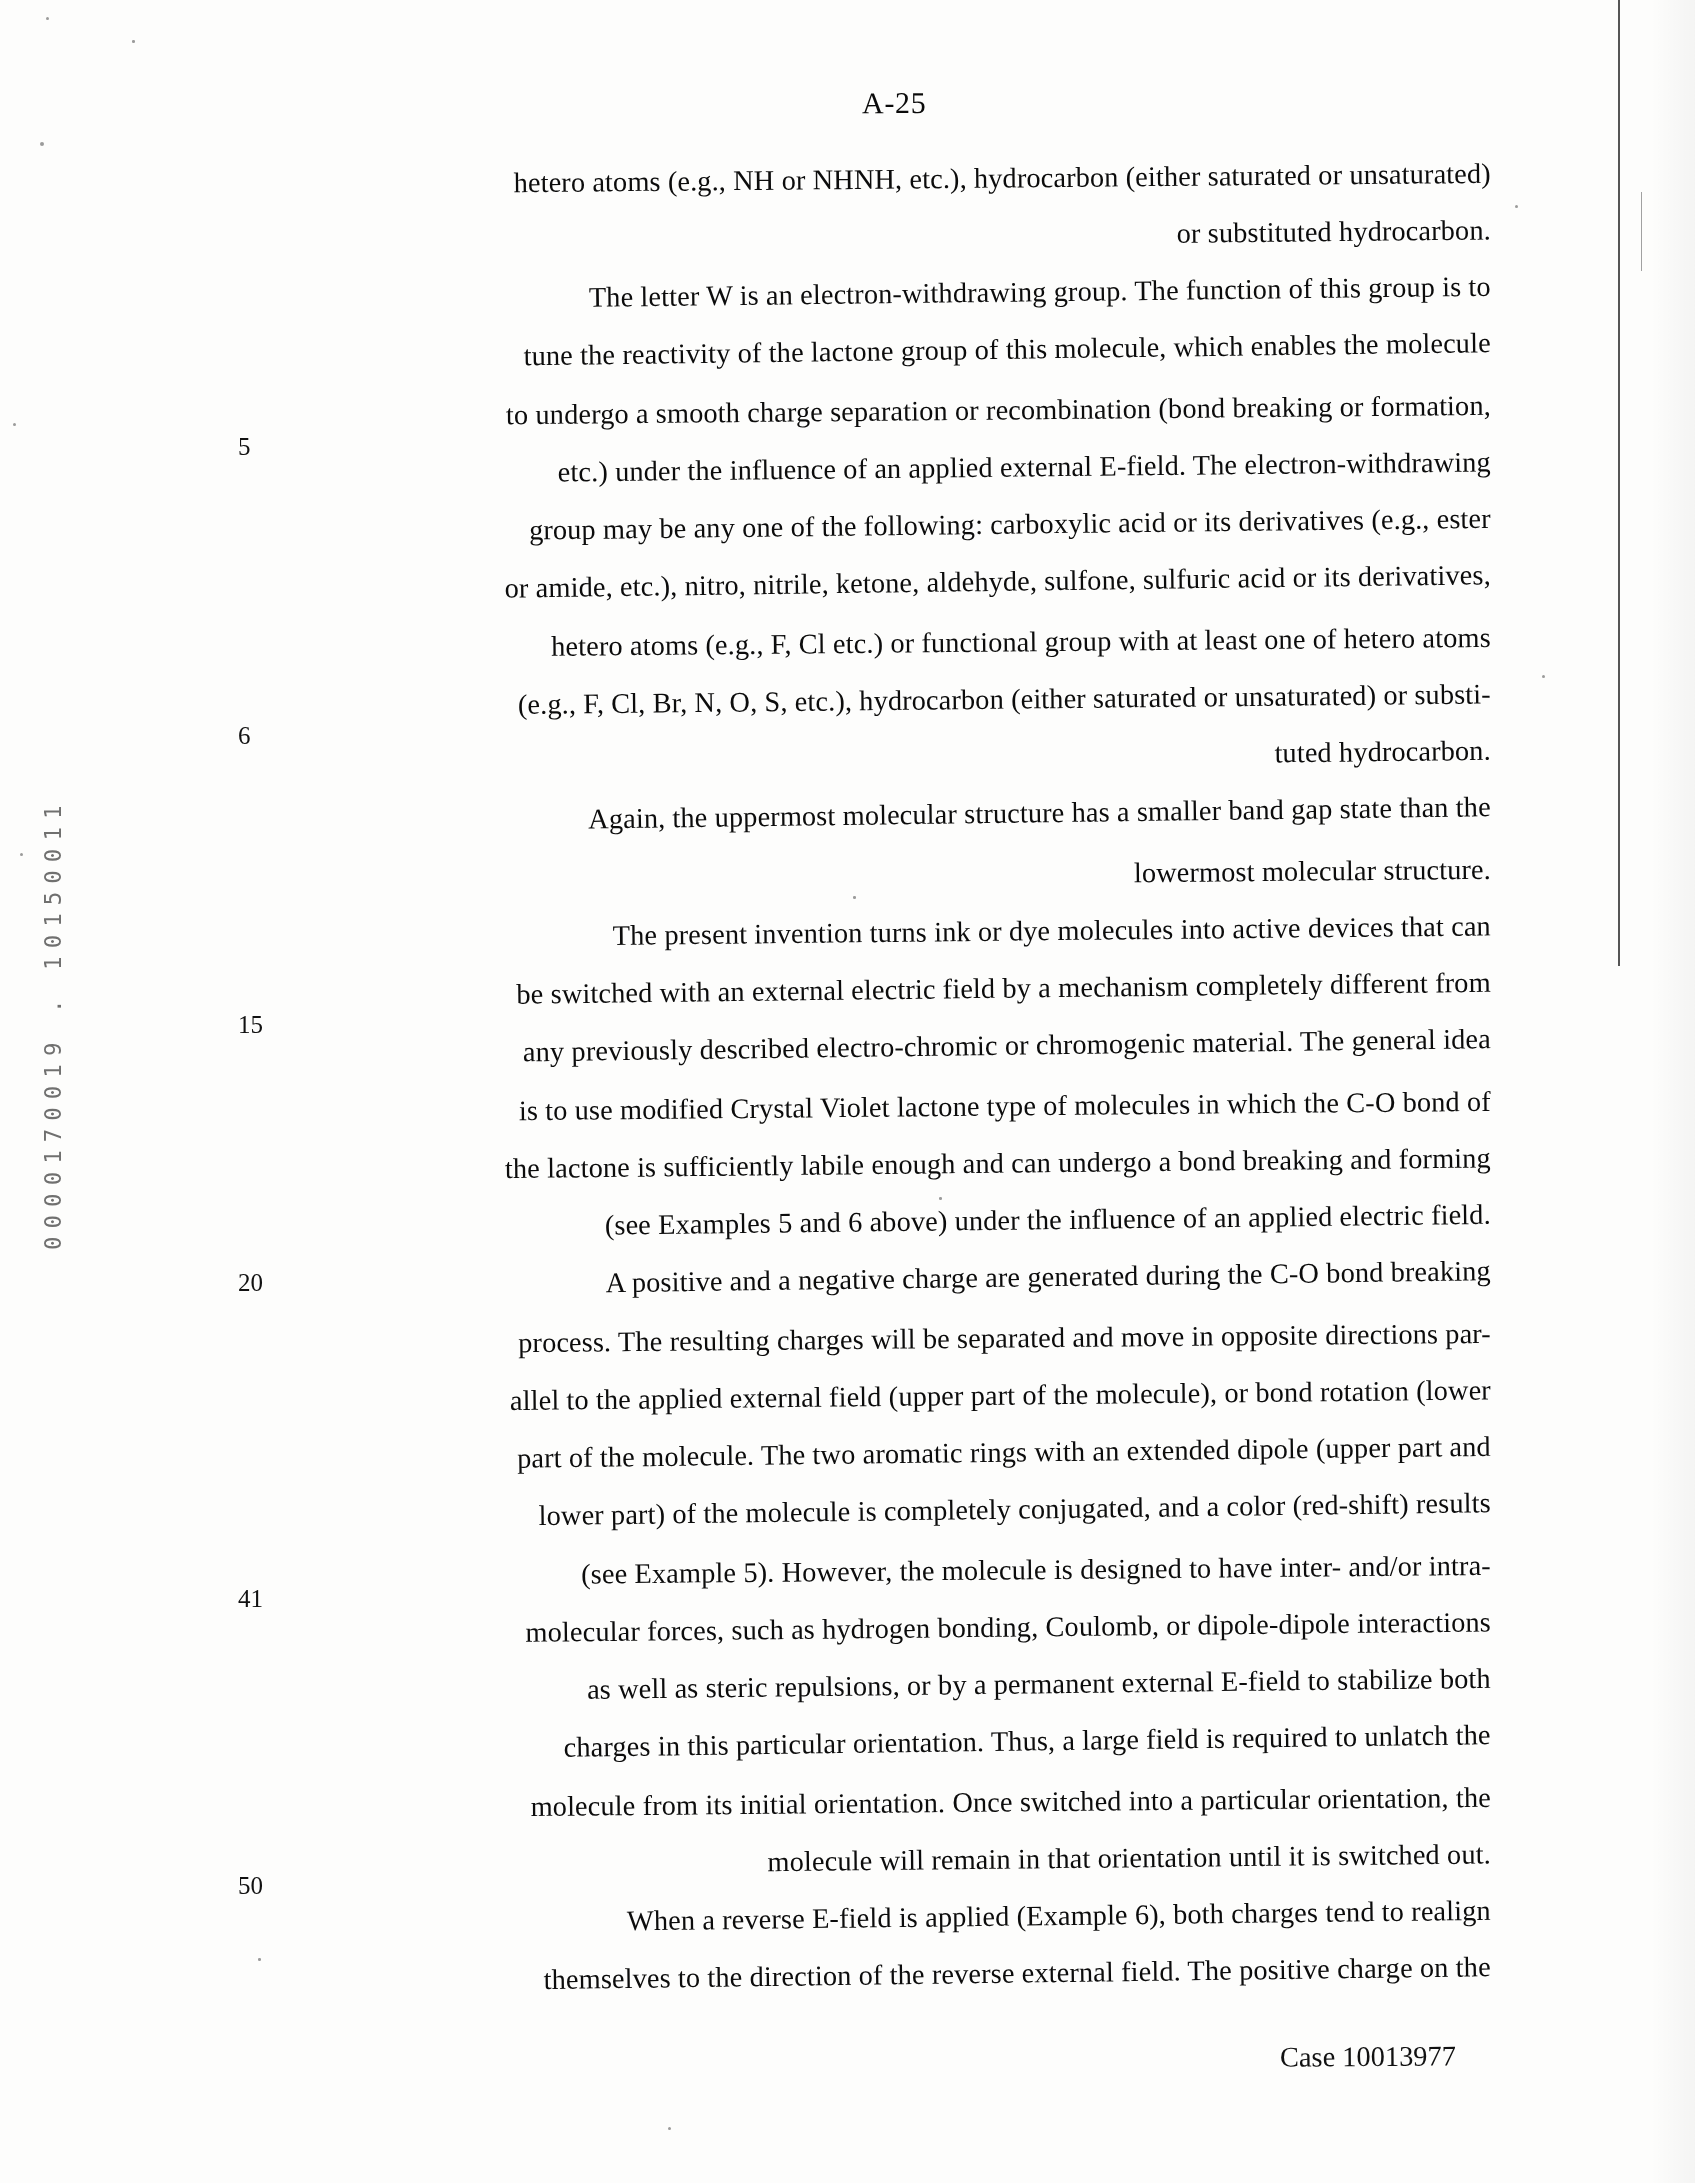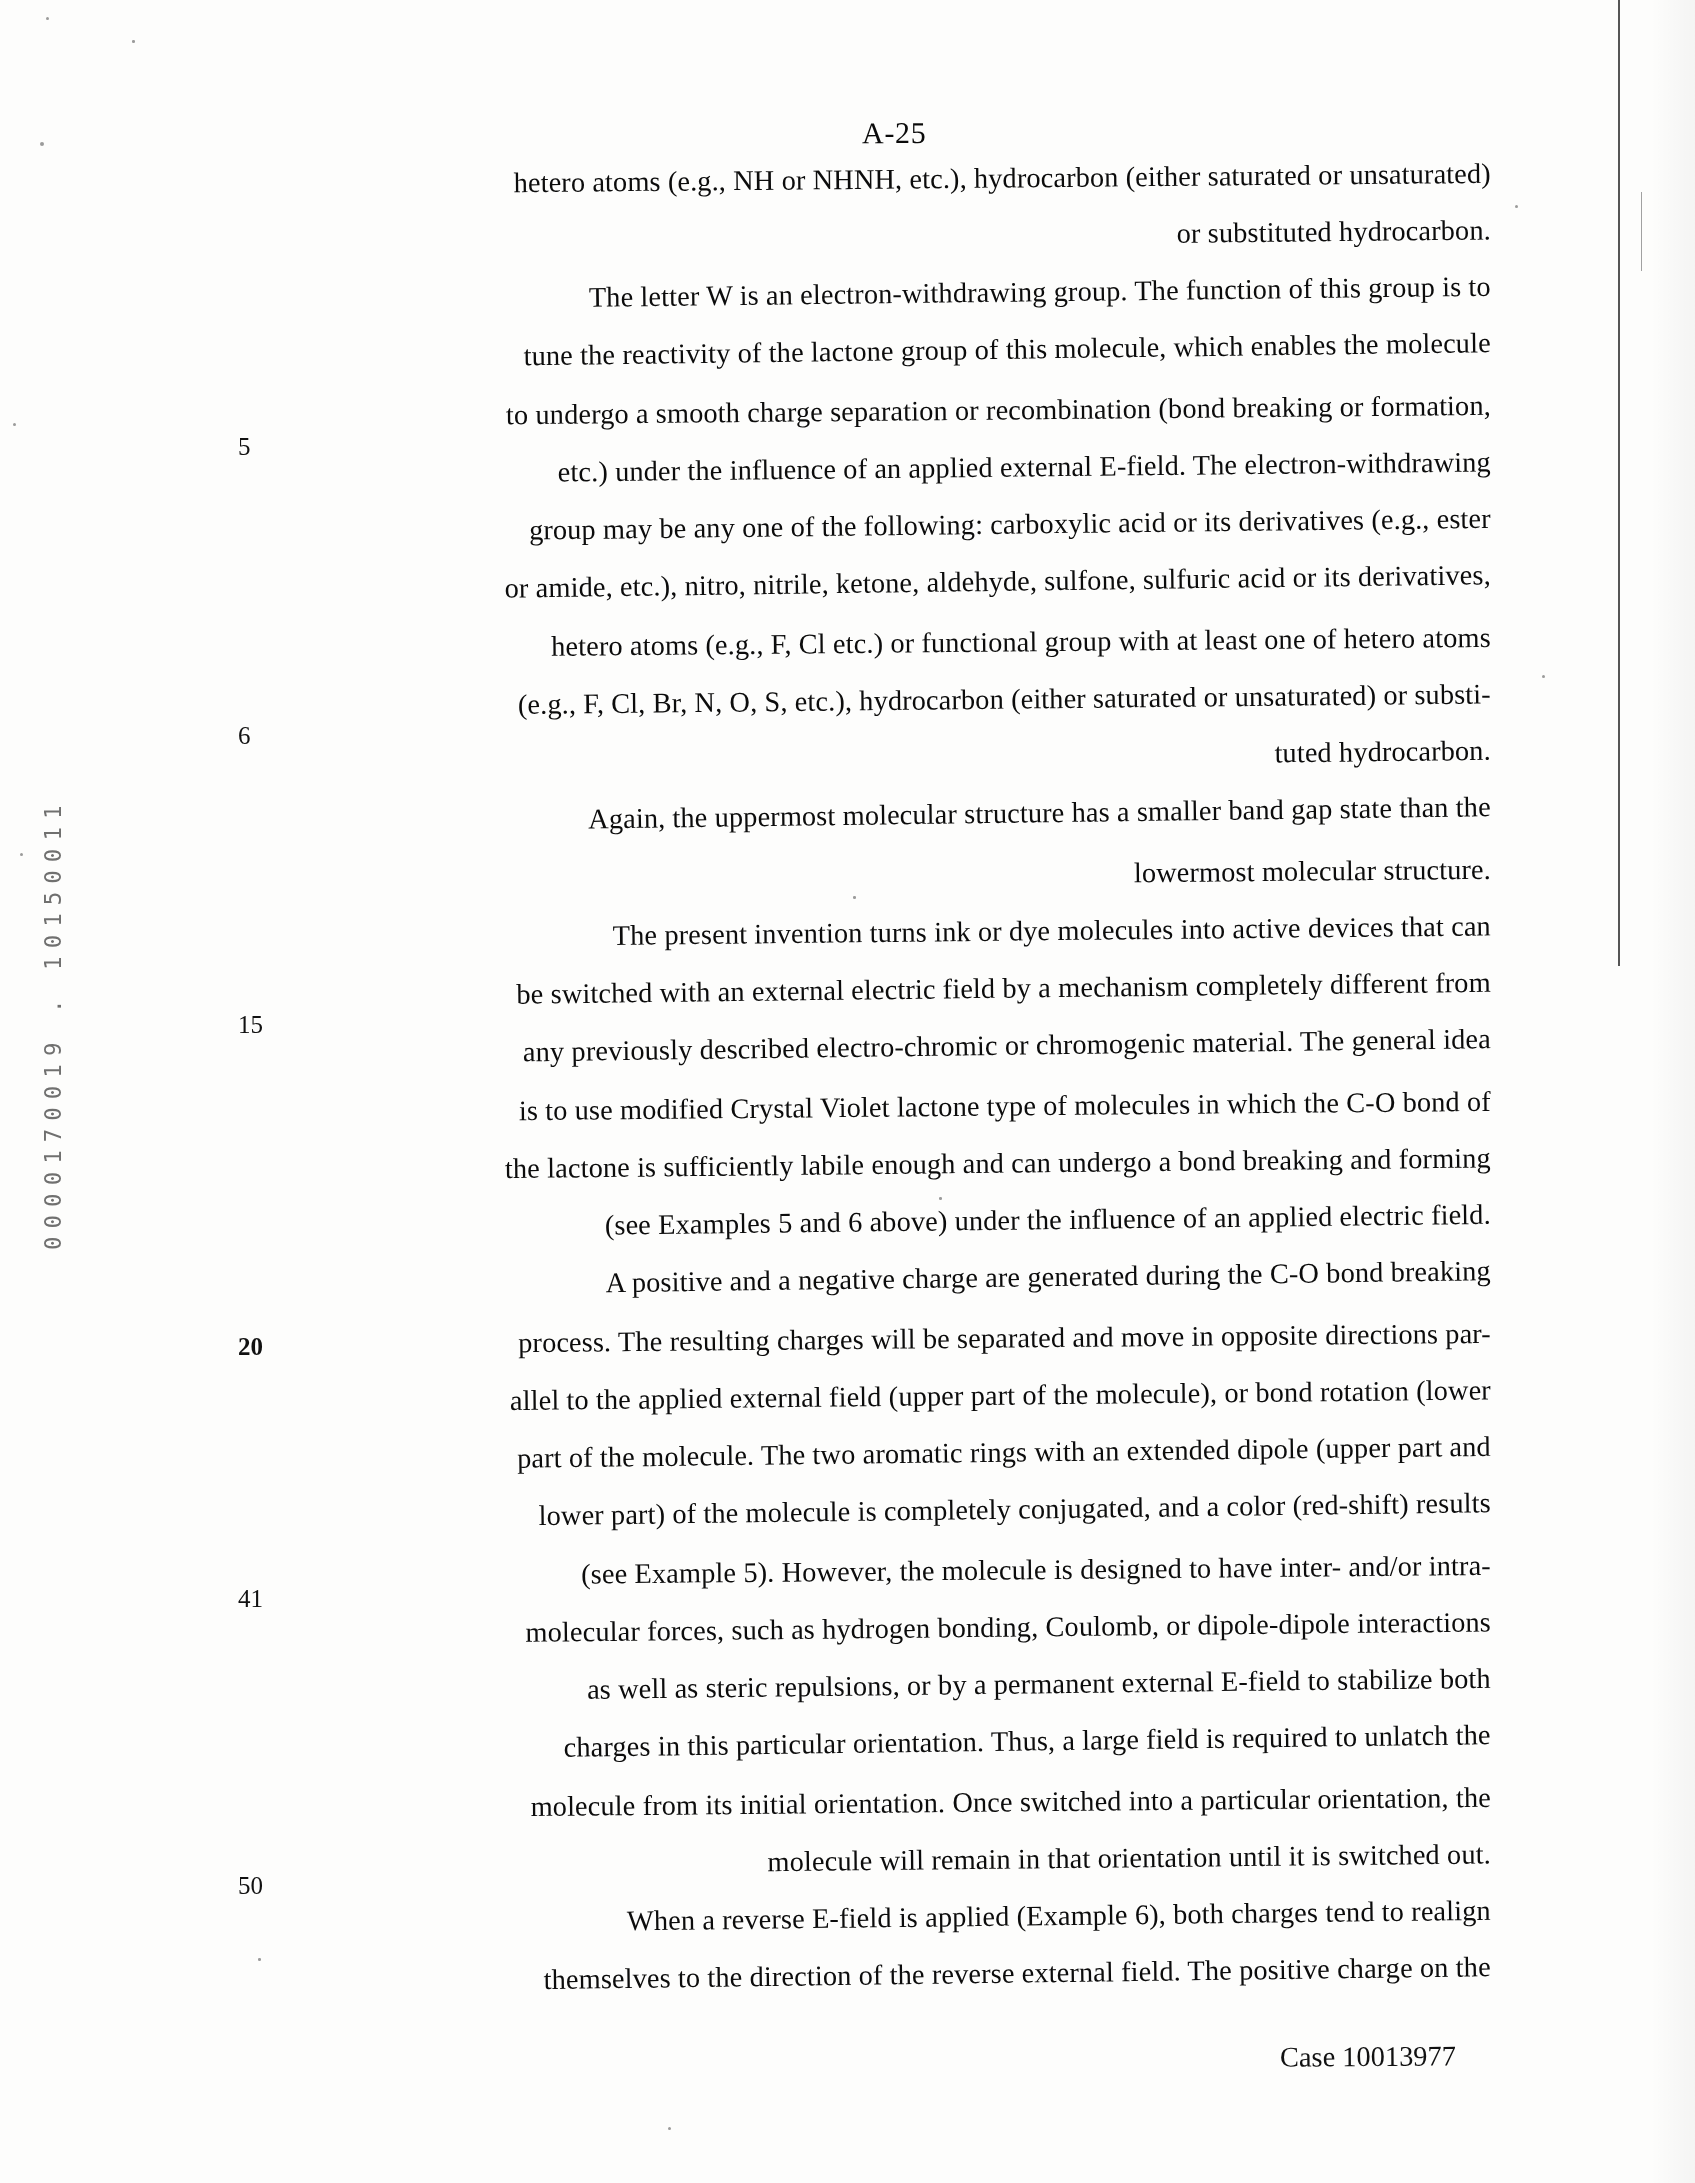--- a/index.html
+++ b/index.html
@@ -42,21 +42,20 @@
 
   
   .page-header {
     position: absolute;
     top: 86px;
     left: 0;
     width: 1696px;
     text-align: center;
     font-size: 30px;
     letter-spacing: 0.7px;
-    margin-top: 30px;
   }
   .page-header .hdr-inner {
     display: inline-block;
     transform: translateX(46px) rotate(-0.25deg);
   }
 
   
   .margin-stamp {
     position: absolute;
     left: 40px;
@@ -153,21 +152,21 @@
   <div class="page-header">
     <span class="hdr-inner">A-25</span>
   </div>
 
   <div class="margin-stamp">0000170019 . 10150011</div>
 
   <div class="linenums">
       <div class="linenum" style="top: 433px;">5</div>
       <div class="linenum" style="top: 722px;">6</div>
       <div class="linenum" style="top: 1011px;">15</div>
-      <div class="linenum" style="top: 1333px; font-weight: bold;">20</div>
+      <div class="linenum" style="top: 1269px;">20</div>
       <div class="linenum" style="top: 1585px;">41</div>
       <div class="linenum" style="top: 1872px;">50</div>
     </div>
 
   <div class="body-block">
       <div class="tline sk1"><span class="txt wide">hetero atoms (e.g., NH or NHNH, etc.), hydrocarbon (either saturated or unsaturated)</span></div>
       <div class="tline sk2"><span class="txt">or substituted hydrocarbon.</span></div>
       <div class="tline sk3"><span class="txt indent">The letter W is an electron-withdrawing group. The function of this group is to</span></div>
       <div class="tline sk4"><span class="txt wide">tune the reactivity of the lactone group of this molecule, which enables the molecule</span></div>
       <div class="tline sk1"><span class="txt wide">to undergo a smooth charge separation or recombination (bond breaking or formation,</span></div>

